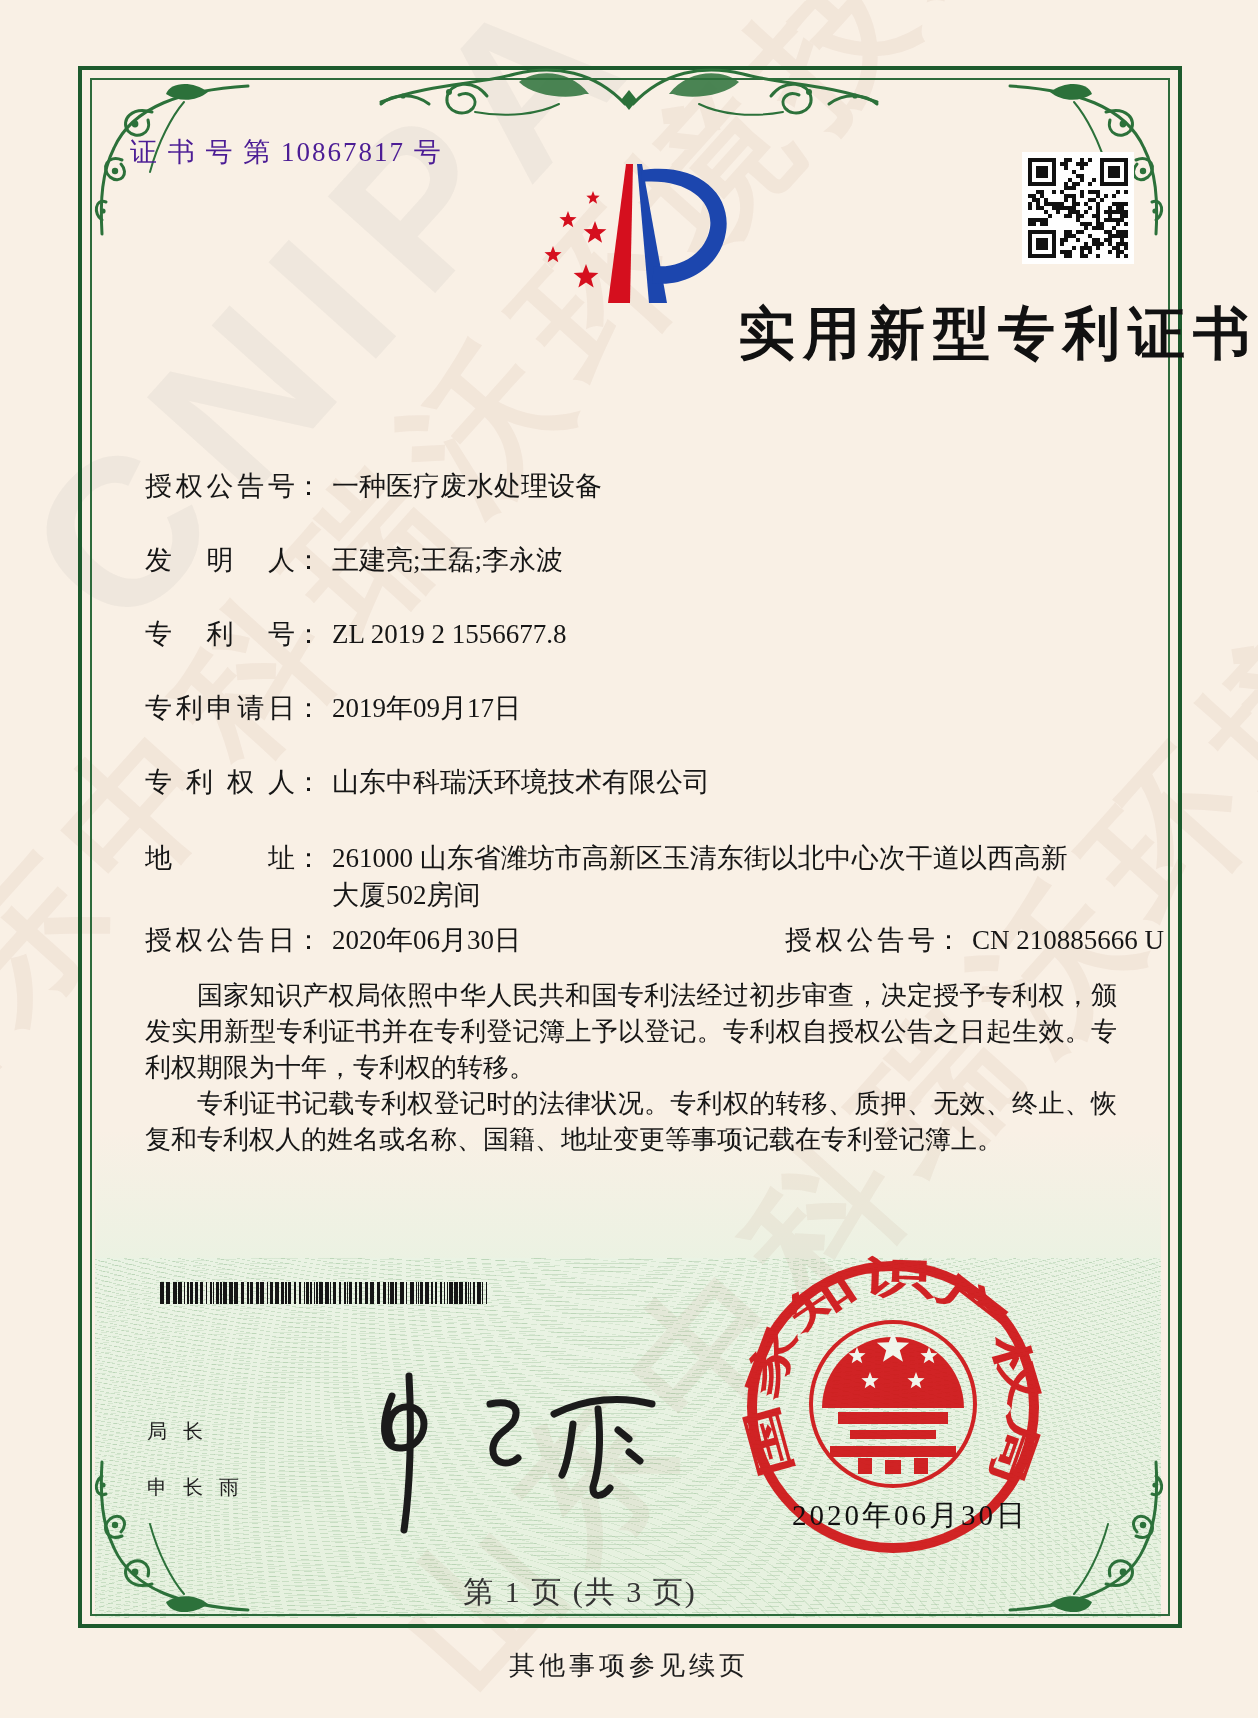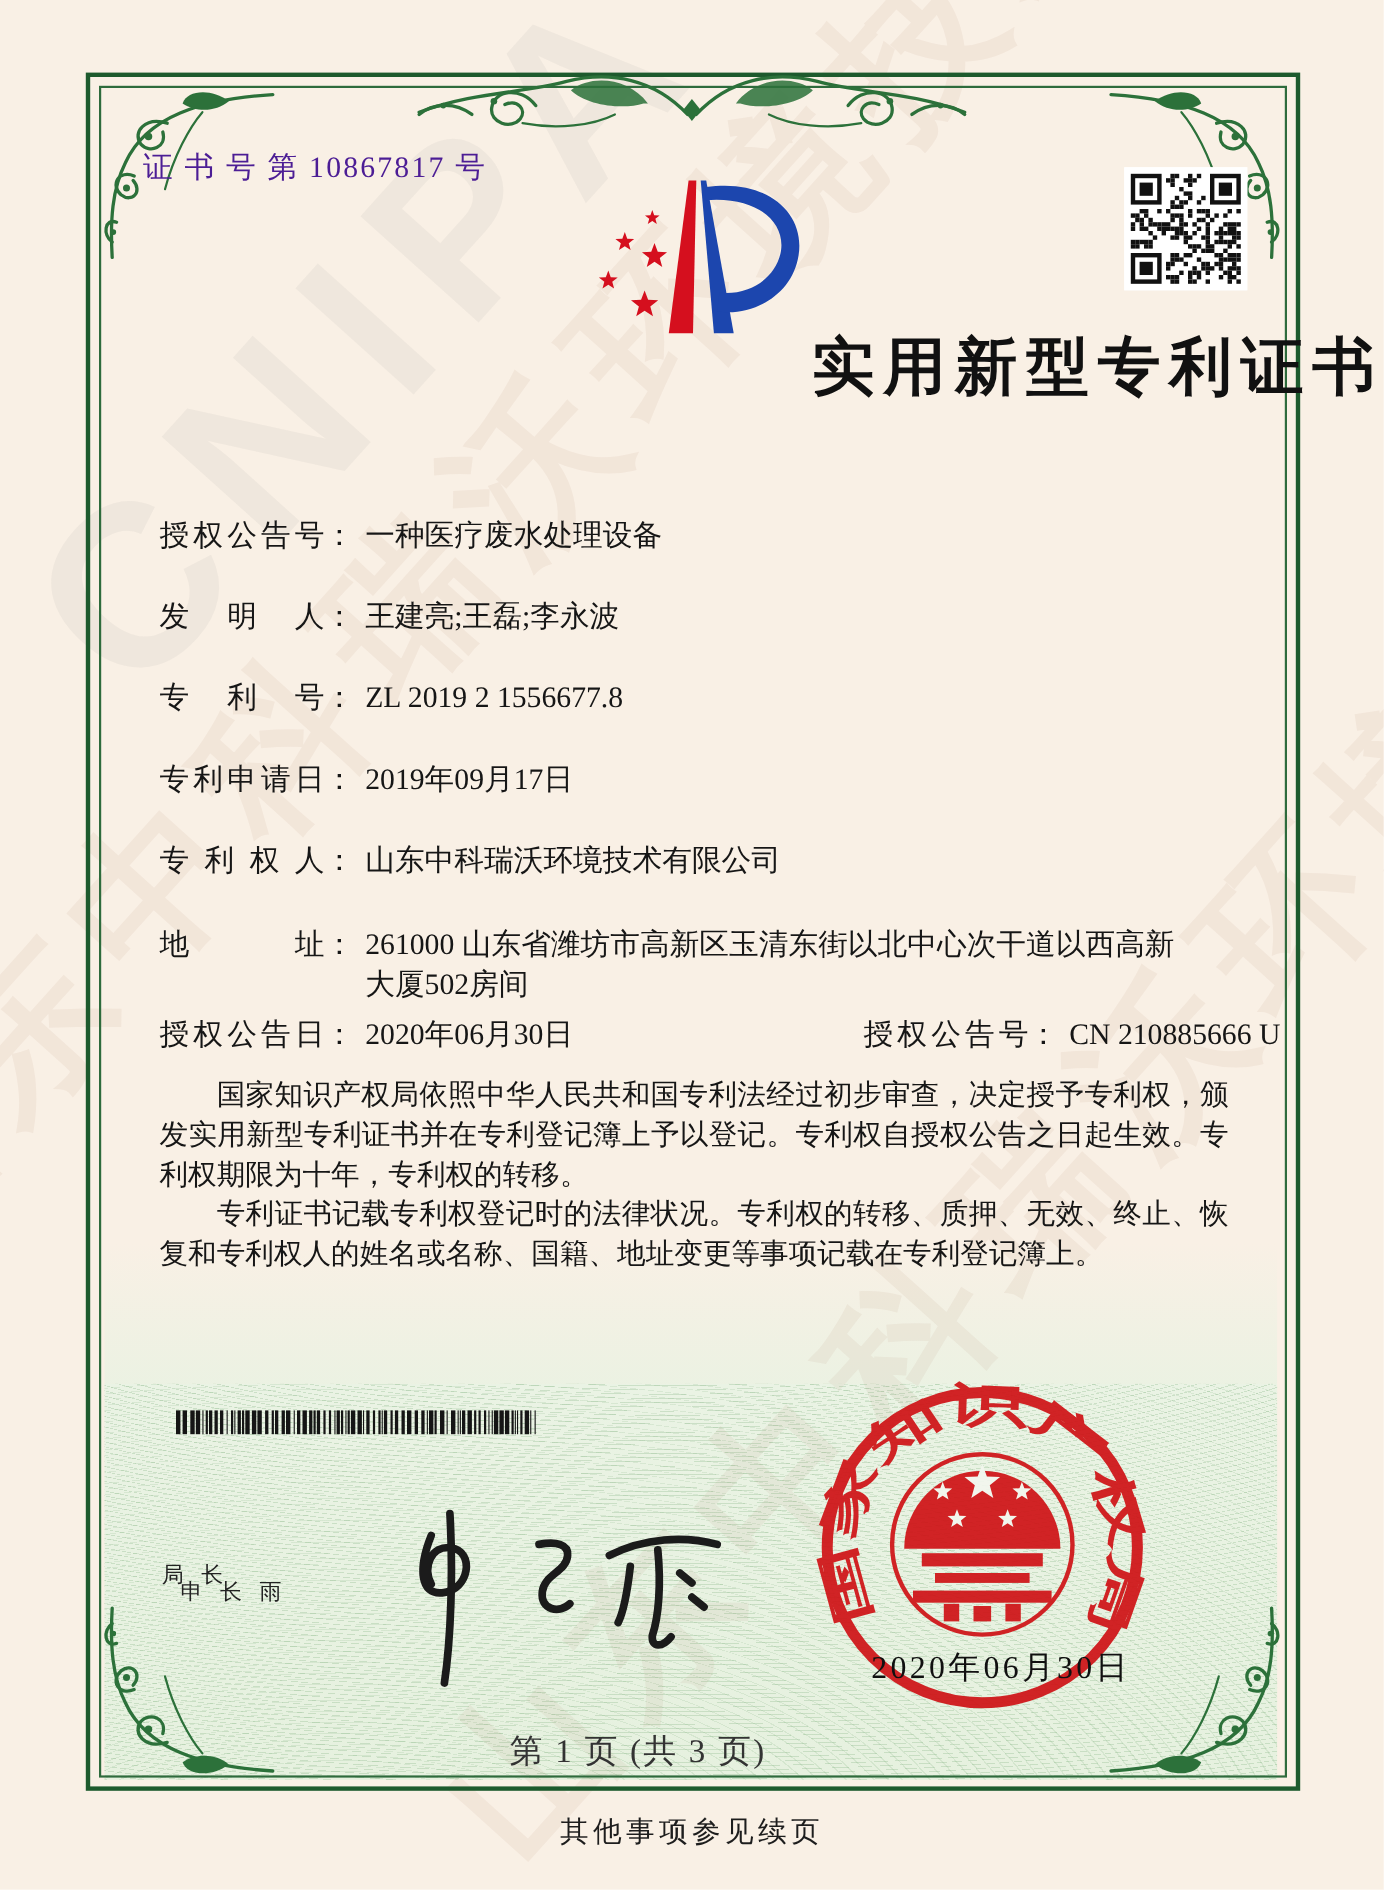--- a/index.html
+++ b/index.html
@@ -53,21 +53,21 @@
   
   .bodytext{position:absolute;left:145px;top:978px;width:972px;z-index:3;
     font-size:26px;line-height:36px;color:#161616;text-align:justify;}
   .bodytext p{margin:0;text-indent:2em;}
 
   
   .barcode{position:absolute;left:160px;top:1282px;z-index:3;}
   .chief{position:absolute;left:147px;z-index:3;font-family:Liberation Sans, sans-serif;
     font-size:20px;color:#222;letter-spacing:16px;}
   .chief.t{top:1418px;}
-  .chief.n{top:1434px;margin-left:17px;}
+  .chief.n{top:1474px;}
   .signature{position:absolute;left:330px;top:1368px;z-index:4;}
   .seal{position:absolute;left:738px;top:1252px;z-index:4;}
   .seal-date{position:absolute;left:760px;top:1496px;width:300px;text-align:center;z-index:5;
     font-size:29px;letter-spacing:3px;color:#101010;}
   .page-info{position:absolute;left:0;width:1160px;top:1572px;text-align:center;z-index:3;
     font-size:30px;color:#333;letter-spacing:2px;}
   .foot-note{position:absolute;left:0;width:1258px;top:1648px;text-align:center;z-index:3;
     font-size:26px;color:#1d1d1d;letter-spacing:4px;}
 </style>
 </head>

